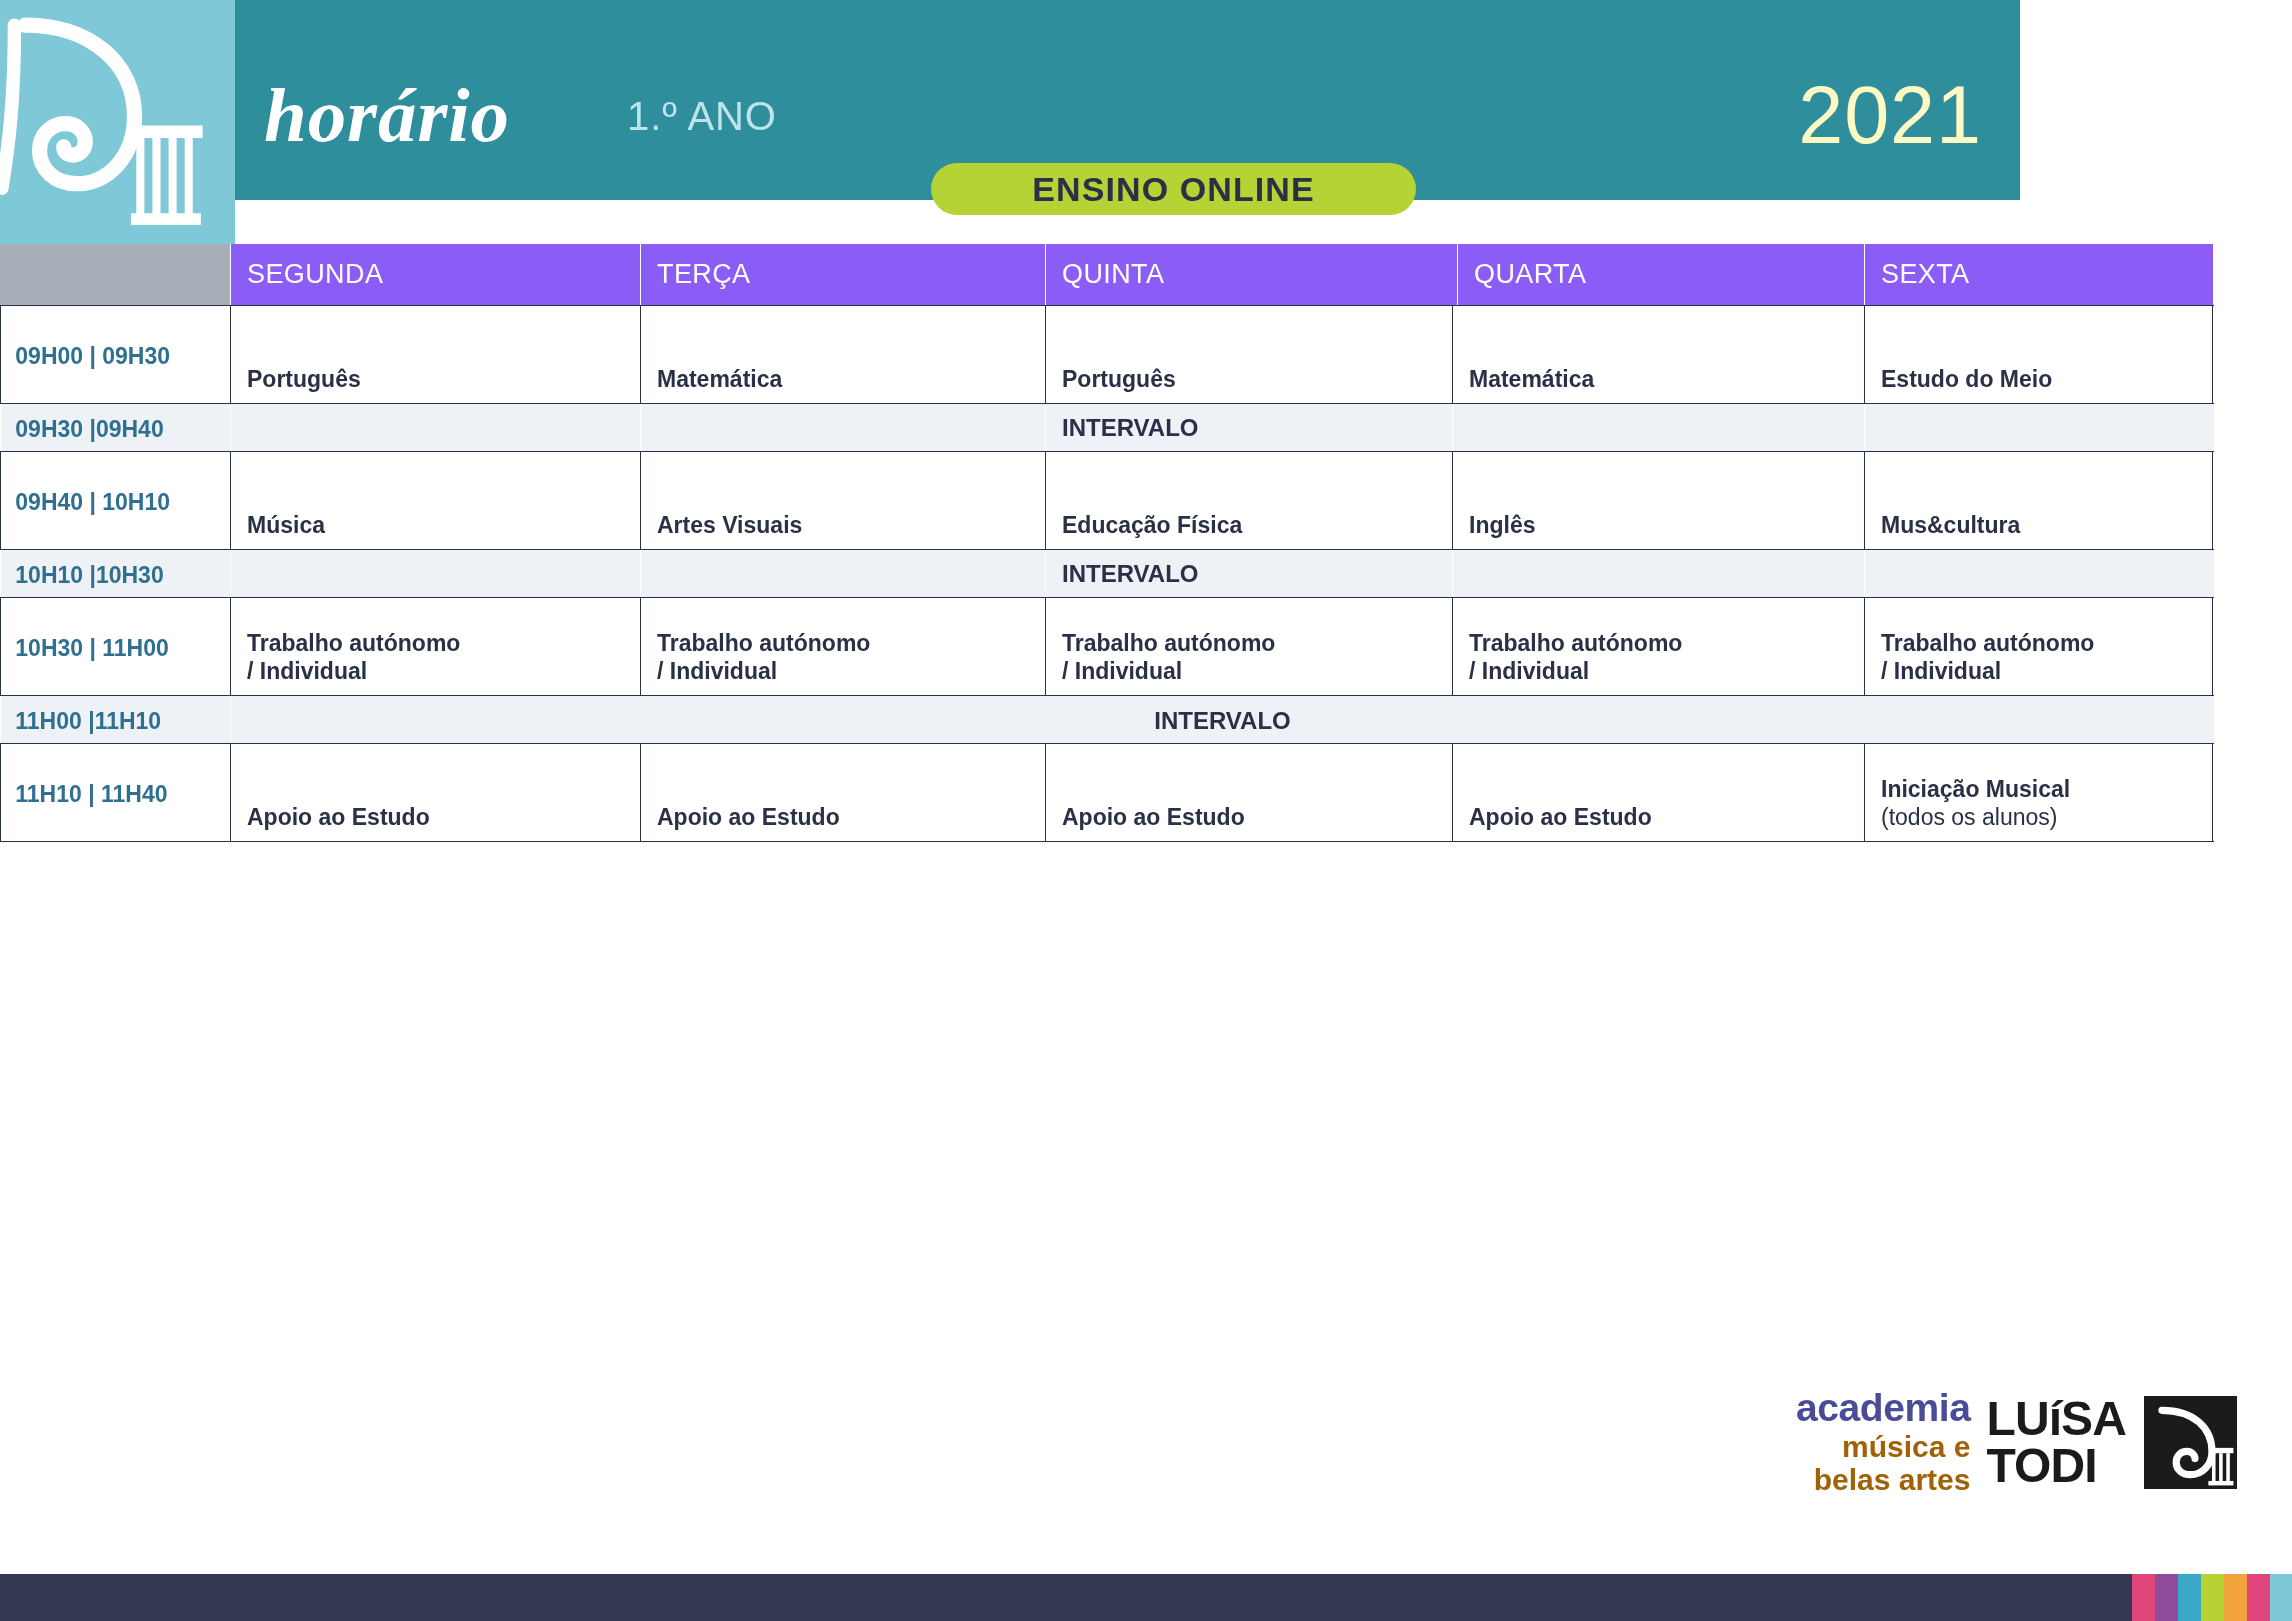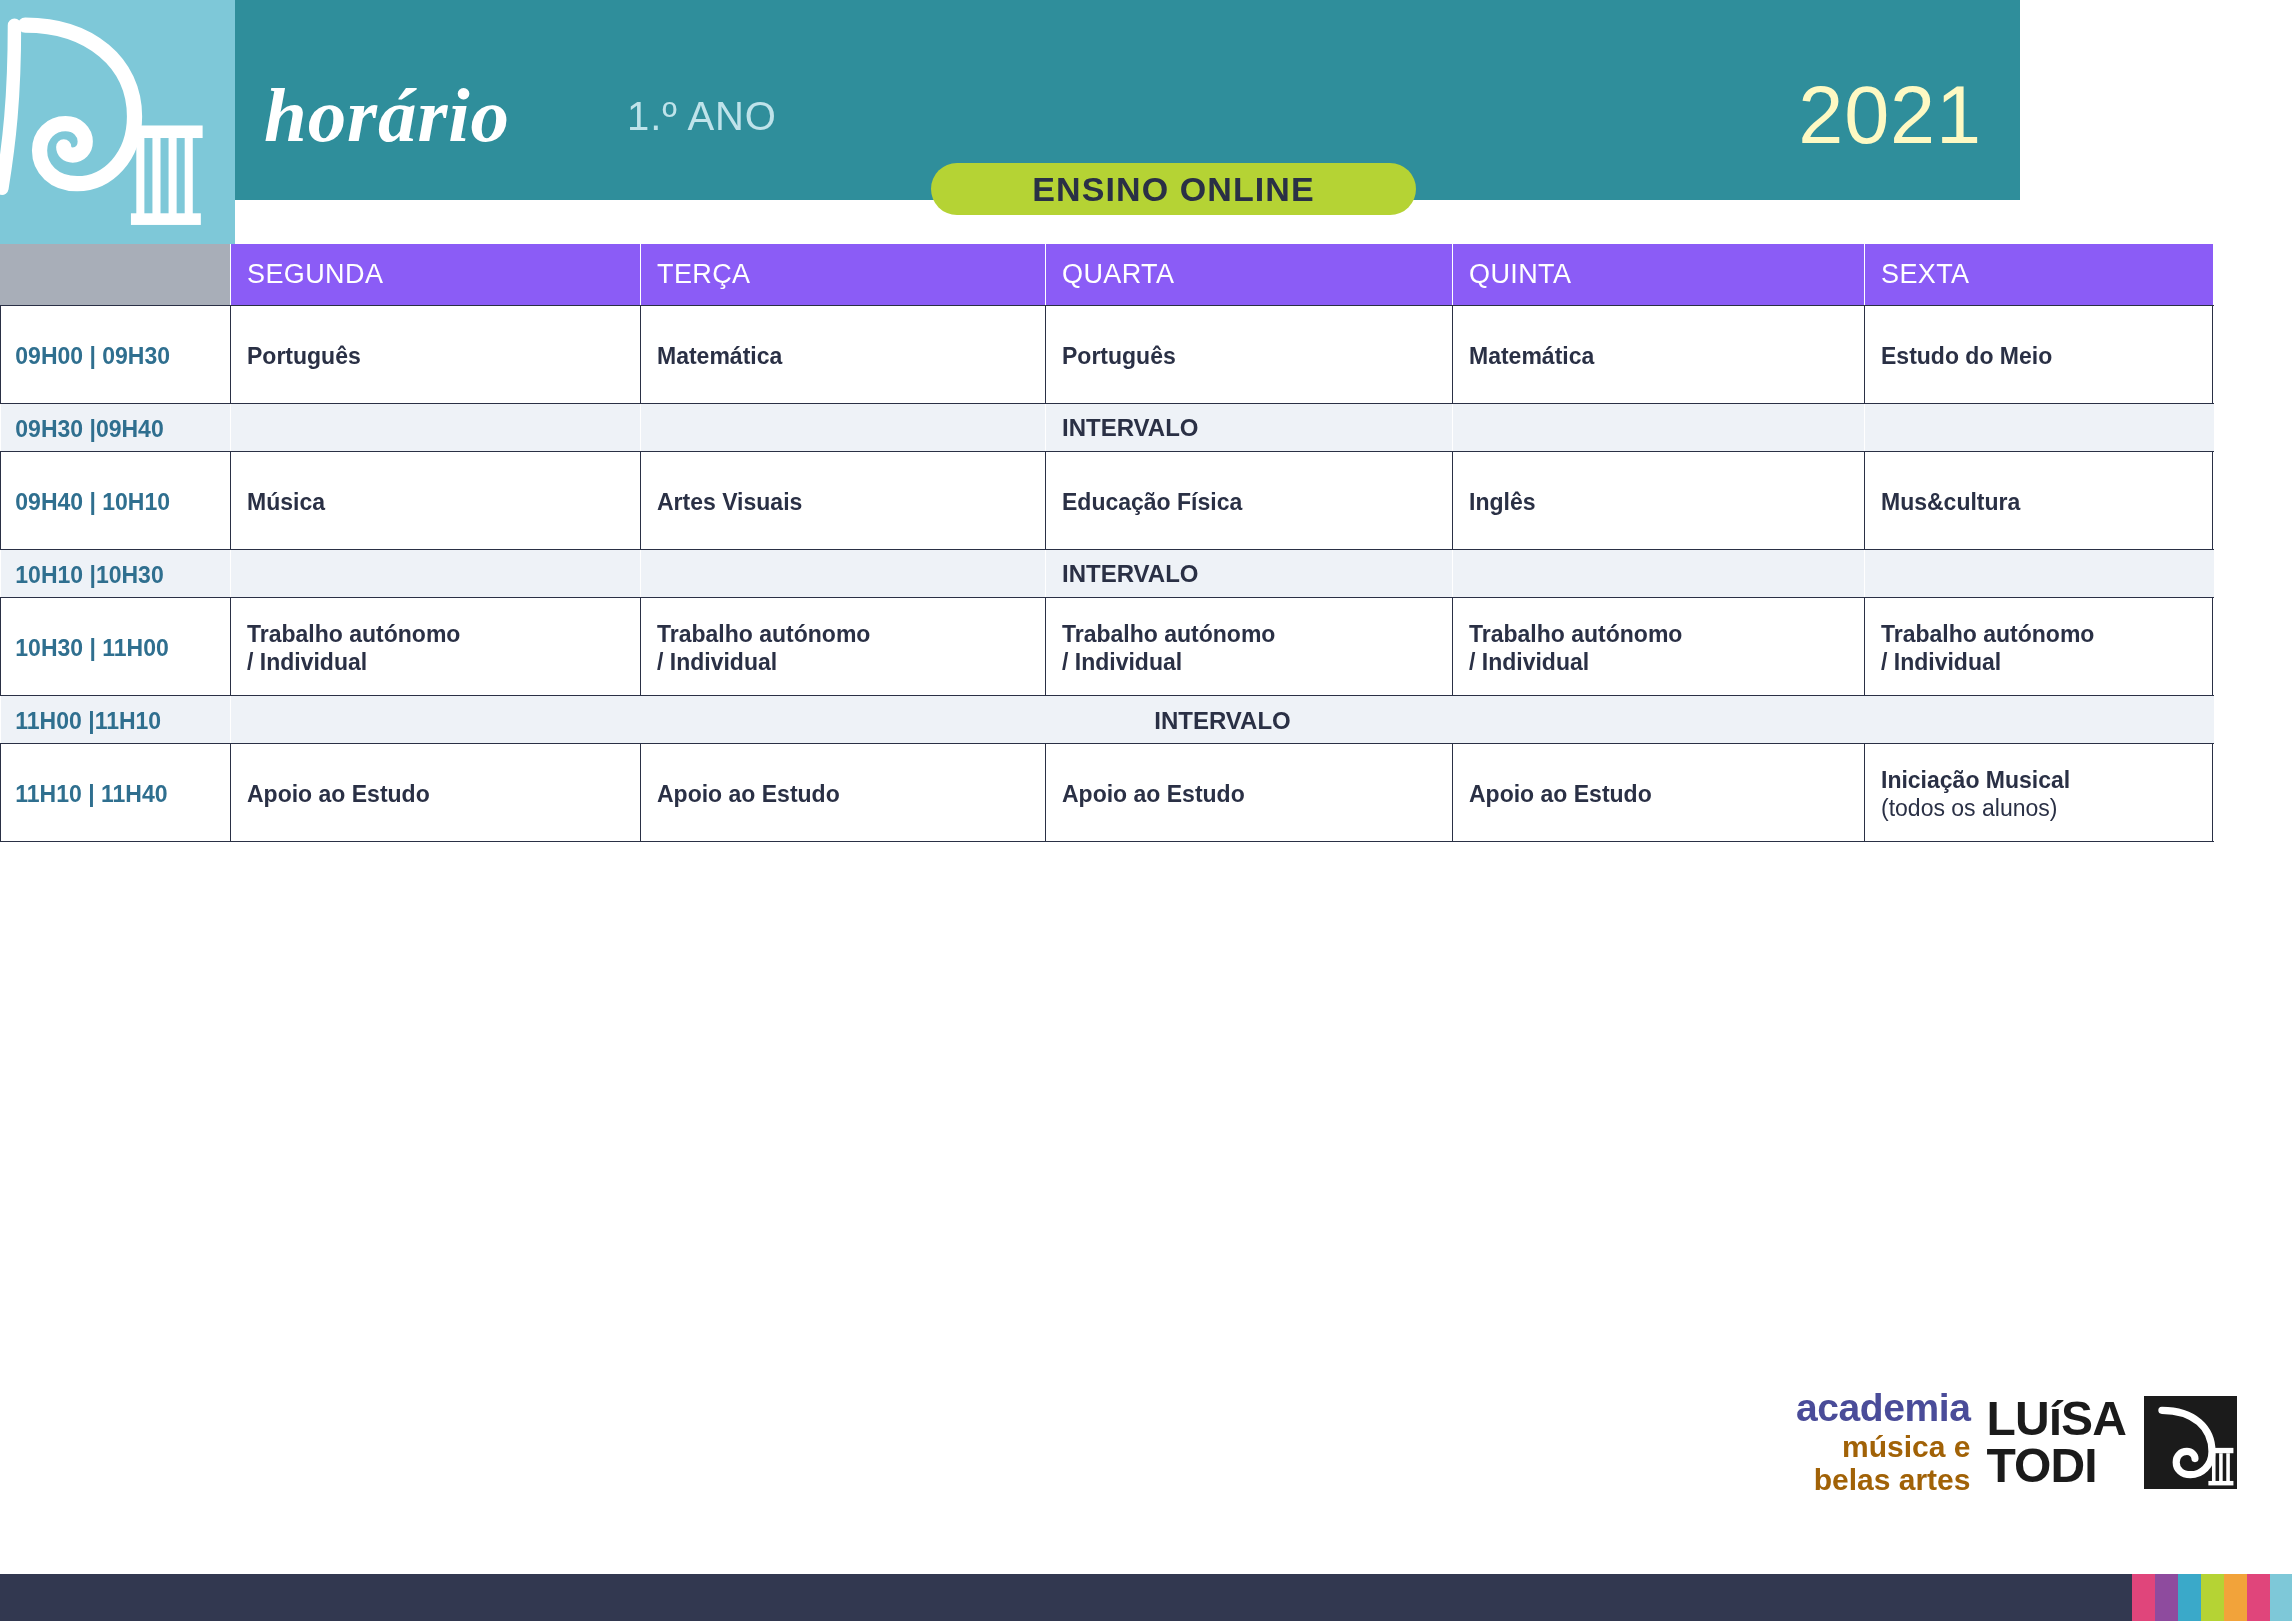--- a/index.html
+++ b/index.html
@@ -132,21 +132,21 @@
     border-bottom: 1.8px solid #2a3045;
     border-top: 1.8px solid #2a3045;
   }
   .lesson-row .timecol {
     display: flex; align-items: center;
     border-left: 1.8px solid #2a3045;
   }
   .lesson-row .cell {
     display: flex;
     flex-direction: column;
-    justify-content: center;
+    justify-content: flex-end;
     font-weight: bold;
   }
   .lesson-row .cell:last-child { border-right: 1.8px solid #2a3045; }
   .sub {
     font-weight: normal;
     font-size: 23px;
     display: block;
   }
 
   
@@ -269,22 +269,22 @@
     <div class="badge">ENSINO ONLINE</div>
     <div class="header-year">2021</div>
   </div>
 
   <div class="table">
 
     <div class="row head-row">
       <div class="timecol"></div>
       <div class="head-cell c1">SEGUNDA</div>
       <div class="head-cell c2">TERÇA</div>
+      <div class="head-cell c4">QUINTA</div>
       <div class="head-cell c3">QUARTA</div>
-      <div class="head-cell c4">QUINTA</div>
       <div class="head-cell c5">SEXTA</div>
     </div>
 
     <div class="row lesson-row">
       <div class="timecol">09H00 | 09H30</div>
       <div class="cell c1">
         <span>Português</span>
         <span class="sub"></span>
       </div>
       <div class="cell c2">

